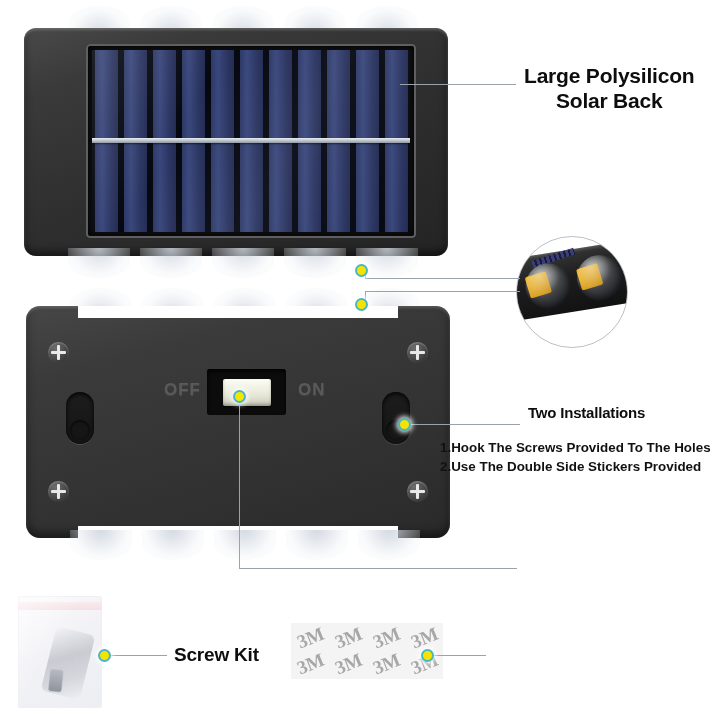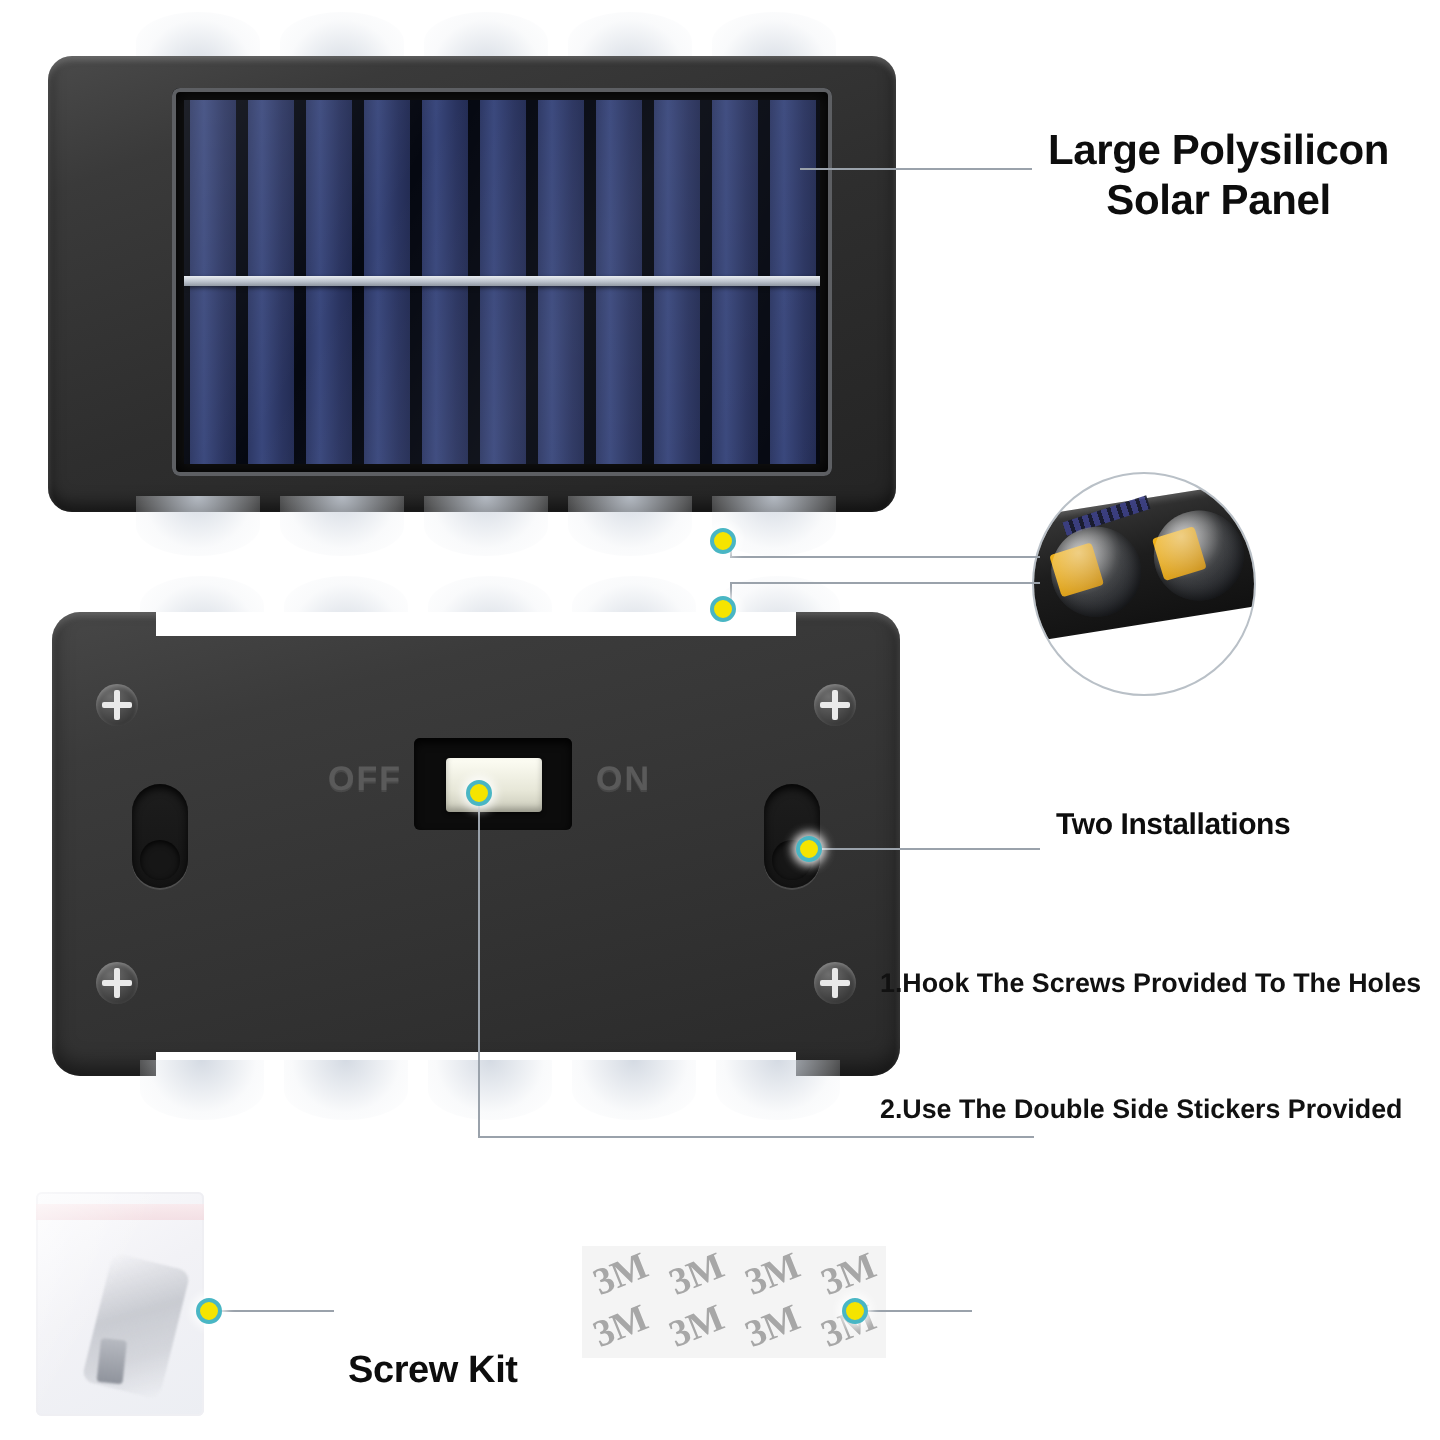--- a/index.html
+++ b/index.html
@@ -7,25 +7,25 @@
        font-family:"Liberation Sans","DejaVu Sans",sans-serif;color:#111;}
   #stage{position:absolute;left:0;top:0;width:720px;height:720px;background:#fff;}
 
   
   .label{position:absolute;font-weight:bold;color:#0d0d0d;line-height:1.18;
          letter-spacing:-0.2px;white-space:pre-line;}
   .lbl-panel{left:524px;top:64px;font-size:21px;text-align:center;}
   .lbl-led{left:474px;top:192px;font-size:21px;}
   .lbl-two{left:528px;top:404px;font-size:15px;}
   .lbl-onoff{left:524px;top:553px;font-size:21px;text-align:center;}
-  .lbl-screw{left:174px;top:675px;font-size:19px;}
+  .lbl-screw{left:174px;top:644px;font-size:19px;}
   .lbl-sticker{left:492px;top:644px;font-size:19px;}
   .sublist{position:absolute;left:440px;top:438px;width:280px;font-size:13.4px;
            font-weight:bold;color:#111;line-height:1.42;}
-  .sublist div{white-space:nowrap;margin-top:44px;}
+  .sublist div{white-space:nowrap;}
 
   
   .line{position:absolute;background:#9aa2ab;}
   .lh{height:1px;}
   .lv{width:1px;}
   .dot{position:absolute;width:13px;height:13px;border-radius:50%;
        background:#f5e400;border:2px solid #49b6c4;box-sizing:border-box;
        box-shadow:0 0 5px 2px rgba(255,255,255,.85);}
 
   
@@ -232,21 +232,21 @@
   <div class="line lh" style="left:428px;top:655px;width:58px;"></div>
 
   <div class="dot" style="left:355px;top:264px;"></div>
   <div class="dot" style="left:355px;top:298px;"></div>
   <div class="dot" style="left:398px;top:418px;"></div>
   <div class="dot" style="left:233px;top:390px;"></div>
   <div class="dot" style="left:98px;top:649px;"></div>
   <div class="dot" style="left:421px;top:649px;"></div>
 
   <div class="label lbl-panel">Large Polysilicon
-Solar Panel</div>
+Solar Back</div>
   <div class="label lbl-two">Two Installations</div>
   <div class="sublist">
     <div>1.Hook The Screws Provided To The Holes</div>
     <div>2.Use The Double Side Stickers Provided</div>
   </div>
   <div class="label lbl-screw">Screw Kit</div>
 
 </div>
 
 </body></html>

